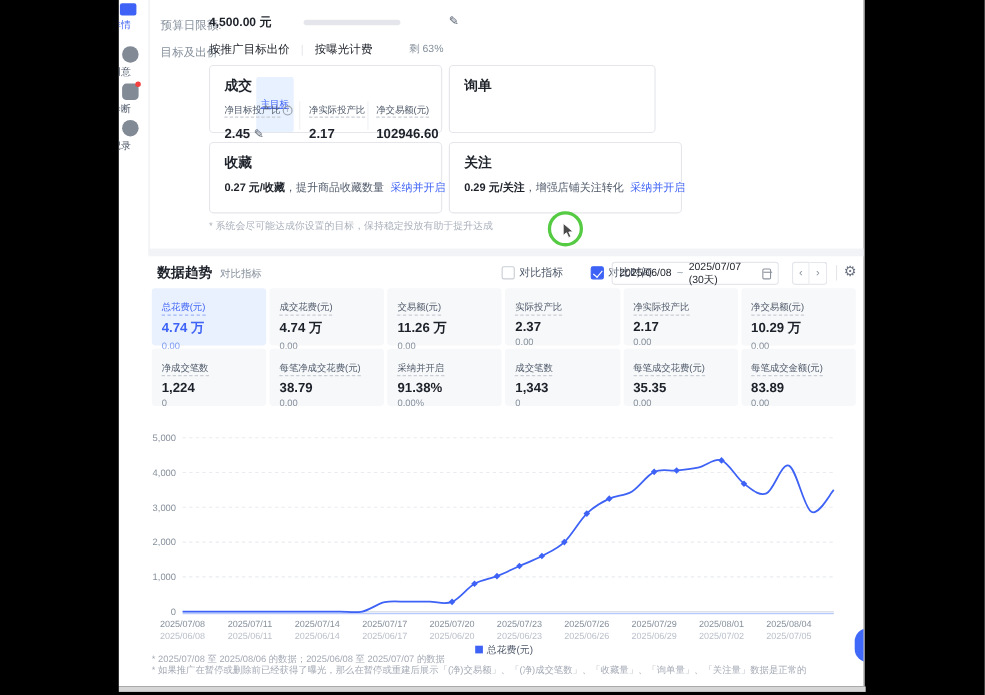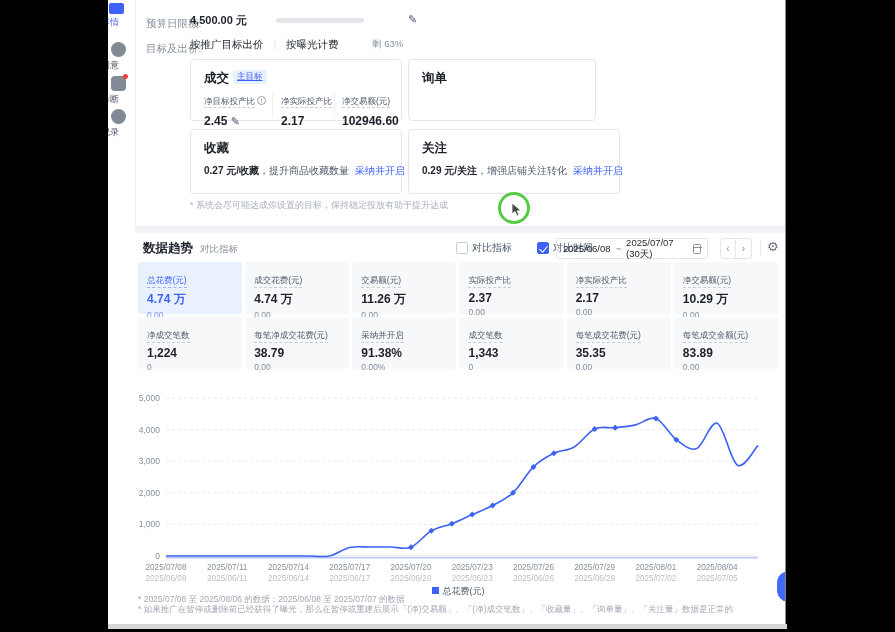--- a/index.html
+++ b/index.html
@@ -28,21 +28,21 @@
   .pencil { color:#4e5969; font-size:11px; cursor:pointer; }
   .budget-pencil { position:absolute; left:262px; top:0; }
 
   .goal-row { position:absolute; left:38px; top:38px; width:620px; height:16px; }
   .goal-tabs { position:absolute; left:44px; top:0; font-size:10.5px; color:#1d2129; }
   .goal-tabs .sep { color:#e5e6eb; margin:0 7px; }
 
   
   .gcard { position:absolute; border:1px solid #e5e6eb; border-radius:4px; background:#fff; }
   .gcard .title { position:absolute; left:13px; top:10px; font-size:12.5px; font-weight:bold; color:#1d2129; }
-  .badge { position:absolute; left:42px; top:10px; font-size:8.5px; color:#3d62f5; background:#e8f1ff; border-radius:2px; padding:1px 4px;text-decoration:underline; }
+  .badge { position:absolute; left:42px; top:10px; font-size:8.5px; color:#3d62f5; background:#e8f1ff; border-radius:2px; padding:19px 4px;text-decoration:underline; }
   .stat { position:absolute; top:30px; }
   .stat .s-lbl { font-size:8.5px; color:#4e5969; border-bottom:1px dashed #c9cdd4; padding-bottom:1px; white-space:nowrap; }
   .stat .s-val { margin-top:6px; font-size:12px; font-weight:bold; color:#1d2129; }
   .v-div { position:absolute; top:32px; width:1px; height:26px; background:#f0f1f4; }
   .info-ico { display:inline-block; width:9px; height:9px; border:1px solid #9aa0ab; border-radius:50%;
     font-size:7px; line-height:8px; text-align:center; color:#9aa0ab; vertical-align:1px; margin-left:2px; font-style:normal; }
   .gdesc { position:absolute; left:13px; top:34px; font-size:10px; color:#4e5969; white-space:nowrap; }
   .gdesc b { color:#1d2129; }
   .adopt { color:#3d62f5; cursor:pointer; margin-left:6px; }
   .goal-note { position:absolute; left:82px; top:199px; font-size:9px; color:#aab0bb; }

